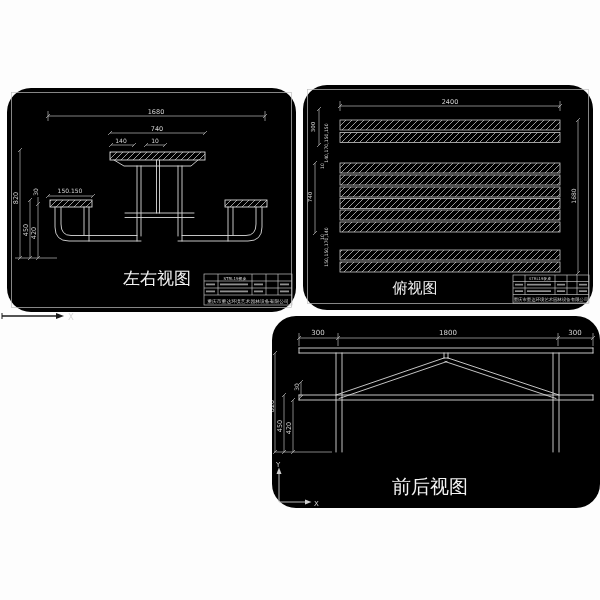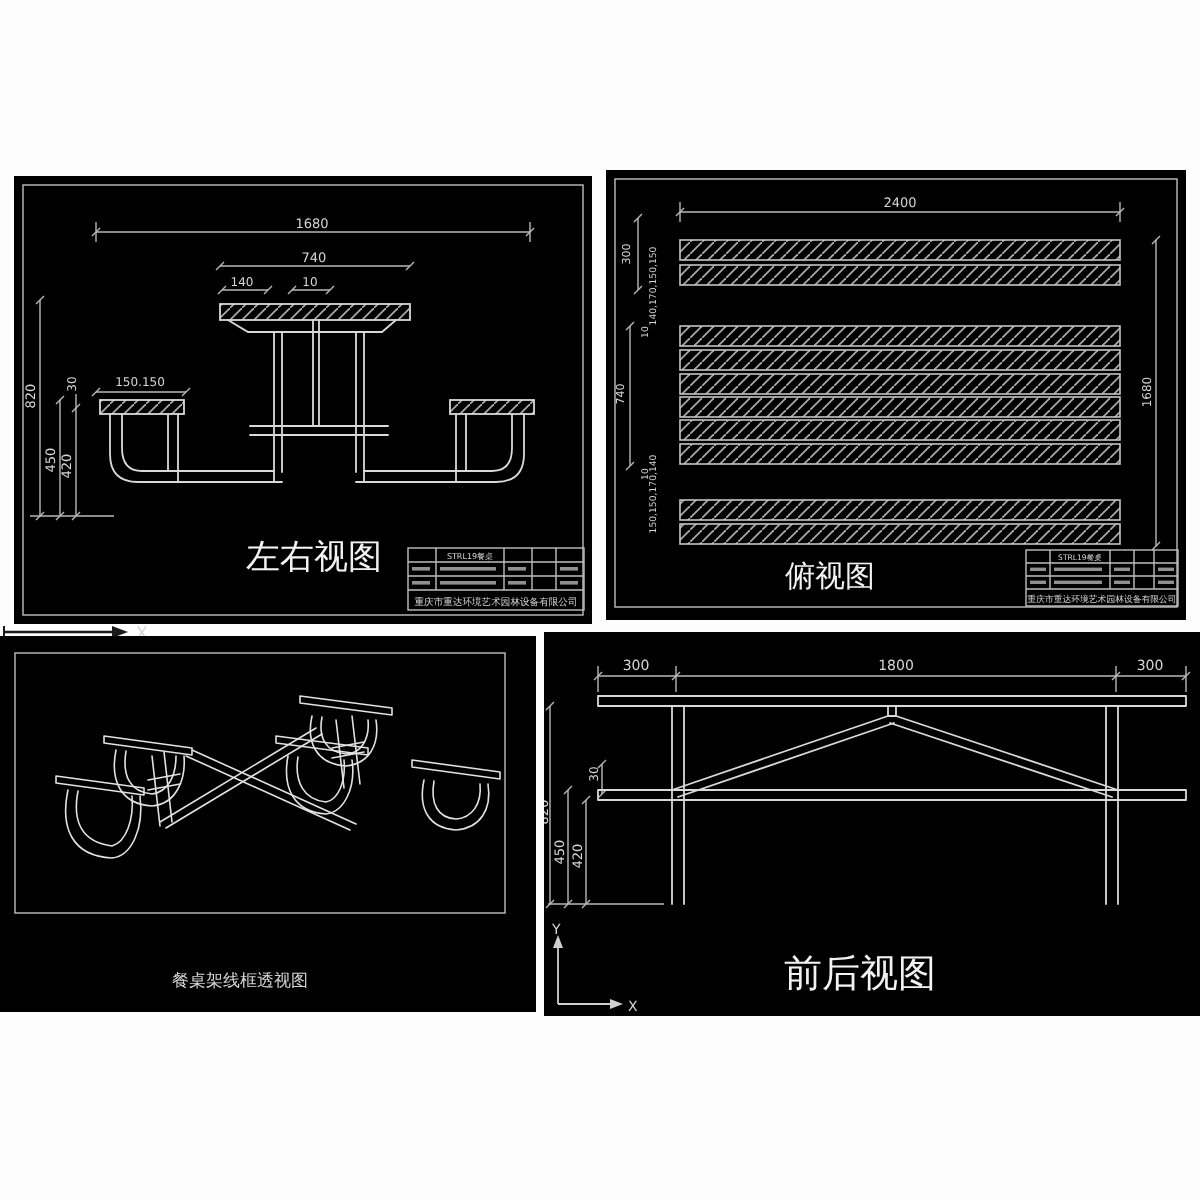--- a/index.html
+++ b/index.html
@@ -1,18 +1,18 @@
 <!DOCTYPE html>
 <html><head>
 <meta charset="utf-8">
 <style>
   html,body{margin:0;padding:0;background:#ffffff;}
   #stage{position:relative;width:600px;height:600px;background:#fdfdfd;overflow:hidden;
          font-family:"DejaVu Sans", sans-serif;}
-  .panel{position:absolute;background:#000000;}
+  .panel{position:absolute;background:#000000;border-radius:24px;}
   svg{display:block;}
   svg text{font-family:"DejaVu Sans", sans-serif;fill:#d5d5d5;}
   .dim{stroke:#b9b9b9;stroke-width:0.7;fill:none;}
   .drw{stroke:#d9d9d9;stroke-width:0.9;fill:none;stroke-linecap:round;}
   .wire{stroke:#e2e2e2;stroke-width:0.8;fill:none;stroke-linecap:round;}
   .tb{stroke:#bfbfbf;stroke-width:0.7;fill:none;}
   .smudge{fill:#8f8f8f;}
   .cap{fill:#f2f2f2;}
 </style>
 </head>
@@ -158,49 +158,20 @@
           <rect x="66" y="8.8" width="8" height="1.7" class="smudge"></rect>
         <rect x="2" y="15.3" width="8" height="1.7" class="smudge"></rect>
           <rect x="14" y="15.3" width="24" height="1.7" class="smudge"></rect>
         <rect x="44" y="15.3" width="8" height="1.7" class="smudge"></rect>
           <rect x="66" y="15.3" width="8" height="1.7" class="smudge"></rect>
         <text x="38" y="26" font-size="4.4" text-anchor="middle" fill="#e2e2e2">重庆市重达环境艺术园林设备有限公司</text>
       </g>
     </svg>
   </div>
 
-  <div class="panel" style="left:0;top:318px;width:268px;height:188px;">
-    <svg width="268" height="188" viewBox="0 0 268 188">
-      <rect x="7.5" y="8.5" width="245" height="130" class="tb" stroke="#c8c8c8" stroke-width="1.2"></rect>
-      <g class="wire">
-
-        <path d="M52,50 L96,56 M52,53.5 L96,59.5 M52,50 V53.5 M96,56 V59.5"></path>
-        <path d="M58,57 C55,72 60,84 76,85 M63,57.5 C61,70 65,78 76,79 M88,60 C88,70 84,78 76,79 M92,60 C93,72 88,84 76,85"></path>
-
-        <path d="M28,70 L72,76 M28,73.5 L72,79.5 M28,70 V73.5 M72,76 V79.5"></path>
-        <path d="M34,77 C30,96 36,110 56,111 M39,77.5 C36,93 41,103 56,105 M66,80 C67,92 63,103 56,105 M70,80 C72,96 66,110 56,111"></path>
-
-        <path d="M76,60 L80,95 M82,58 L86,93 M74,72 L90,69 M74,77 L90,74"></path>
-
-        <path d="M80,93 L158,46 M83,96 L161,49 M96,57 L178,94 M93,60 L175,97"></path>
-
-        <path d="M150,30 L196,36 M150,33.5 L196,39.5 M150,30 V33.5 M196,36 V39.5"></path>
-        <path d="M156,40 C153,53 158,64 173,65 M161,40.5 C159,51 163,58 173,59 M184,42 C185,52 180,59 173,59 M188,42 C190,55 184,64 173,65"></path>
-
-        <path d="M138,50 L184,56 M138,53.5 L184,59.5 M138,50 V53.5 M184,56 V59.5"></path>
-        <path d="M144,60 C141,76 147,88 163,89 M149,60.5 C147,73 152,82 163,83 M172,62 C173,73 169,82 163,83 M176,62 C178,76 172,88 163,89"></path>
-
-        <path d="M168,42 L172,76 M176,40 L180,74 M166,56 L182,53 M166,61 L182,58"></path>
-
-        <path d="M206,62 L250,68 M206,65.5 L250,71.5 M206,62 V65.5 M250,68 V71.5"></path>
-        <path d="M212,72 C209,86 214,96 228,97 M217,72.5 C215,84 219,91 228,91.5 M240,74 C241,84 236,91 228,91.5 M244,74 C246,87 240,96 228,97"></path>
-      </g>
-      <text x="120" y="175" font-size="8.5" text-anchor="middle" fill="#e8e8e8">餐桌架线框透视图</text>
-    </svg>
-  </div>
 
   <div class="panel" style="left:272px;top:316px;width:328px;height:192px;">
     <svg width="328" height="192" viewBox="0 0 328 192">
       <g class="dim">
         <line x1="27" y1="22" x2="321" y2="22"></line>
         <path d="M25,24 l4,-4 M64,24 l4,-4 M284,24 l4,-4 M319,24 l4,-4"></path>
         <line x1="27" y1="17" x2="27" y2="30"></line>
           <line x1="66" y1="17" x2="66" y2="30"></line>
         <line x1="286" y1="17" x2="286" y2="30"></line>
           <line x1="321" y1="17" x2="321" y2="30"></line>

